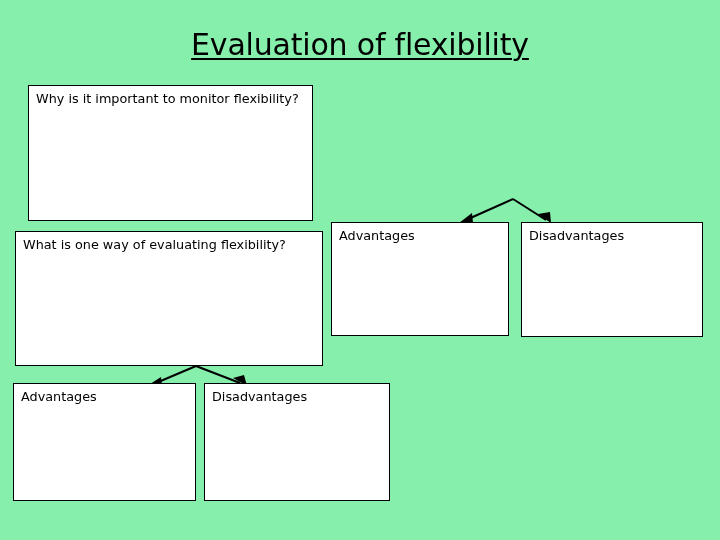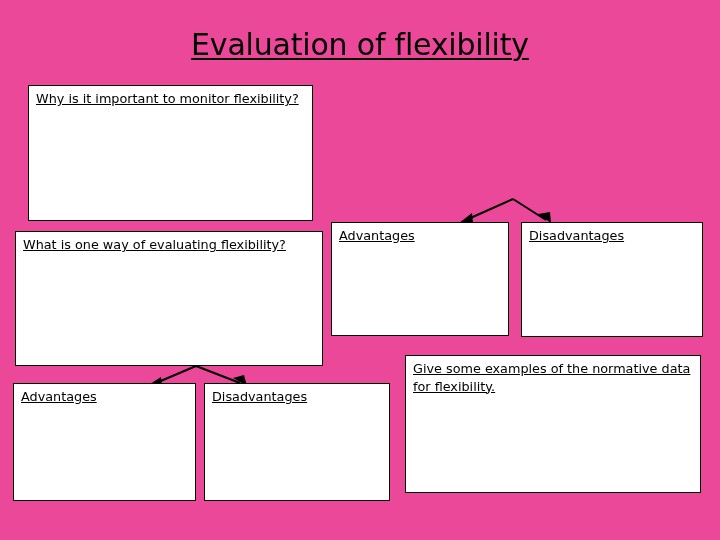--- a/index.html
+++ b/index.html
@@ -4,21 +4,21 @@
 <style>
   html, body {
     margin: 0;
     padding: 0;
     background: #ffffff;
   }
   #slide {
     position: relative;
     width: 720px;
     height: 540px;
-    background: #ec4899;
+    background: #86efac;
     overflow: hidden;
     font-family: "DejaVu Sans", "Liberation Sans", sans-serif;
     color: #000000;
   }
   .title {
     position: absolute;
     left: 0;
     top: 28px;
     width: 720px;
     text-align: center;
@@ -43,21 +43,20 @@
   .box .txt {
     position: absolute;
     left: 7px;
     top: 4px;
     right: 5px;
     font-family: "DejaVu Sans", "Liberation Sans", sans-serif;
     font-size: 12.8px;
     line-height: 17.5px;
     color: #000000;
     white-space: pre-line;
-    text-decoration: underline;
   }
   .connector {
     position: absolute;
     overflow: visible;
   }
   .connector line {
     stroke: #000000;
     stroke-width: 2;
   }
   .connector polygon {
@@ -103,17 +102,14 @@
   </svg>
 
   <div class="box" style="left:13px; top:383px; width:183px; height:118px;">
     <div class="txt">Advantages</div>
   </div>
 
   <div class="box" style="left:204px; top:383px; width:186px; height:118px;">
     <div class="txt">Disadvantages</div>
   </div>
 
-  <div class="box" style="left:405px; top:355px; width:296px; height:138px;">
-    <div class="txt">Give some examples of the normative data for flexibility.</div>
-  </div>
 
 </div>
 
 </body></html>

